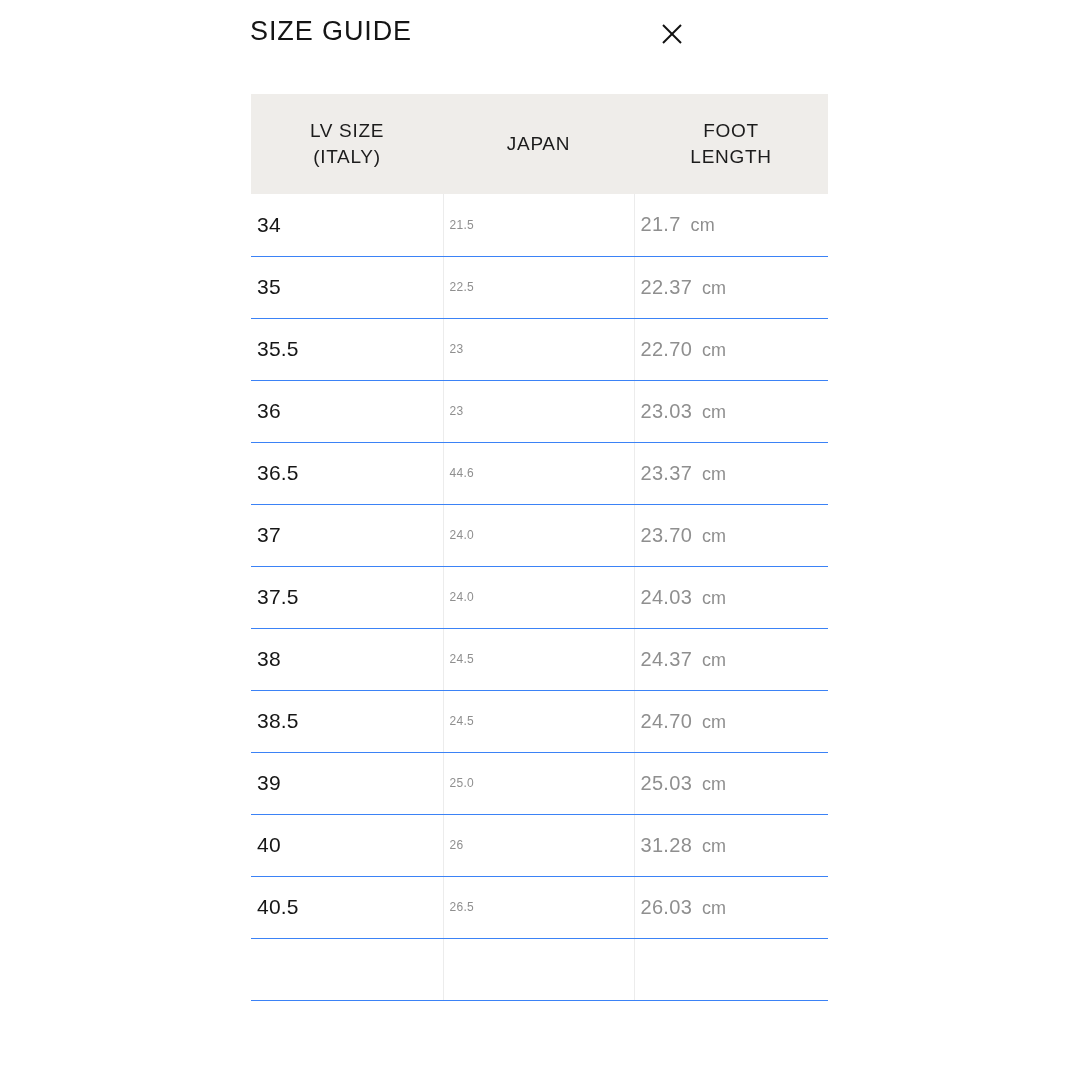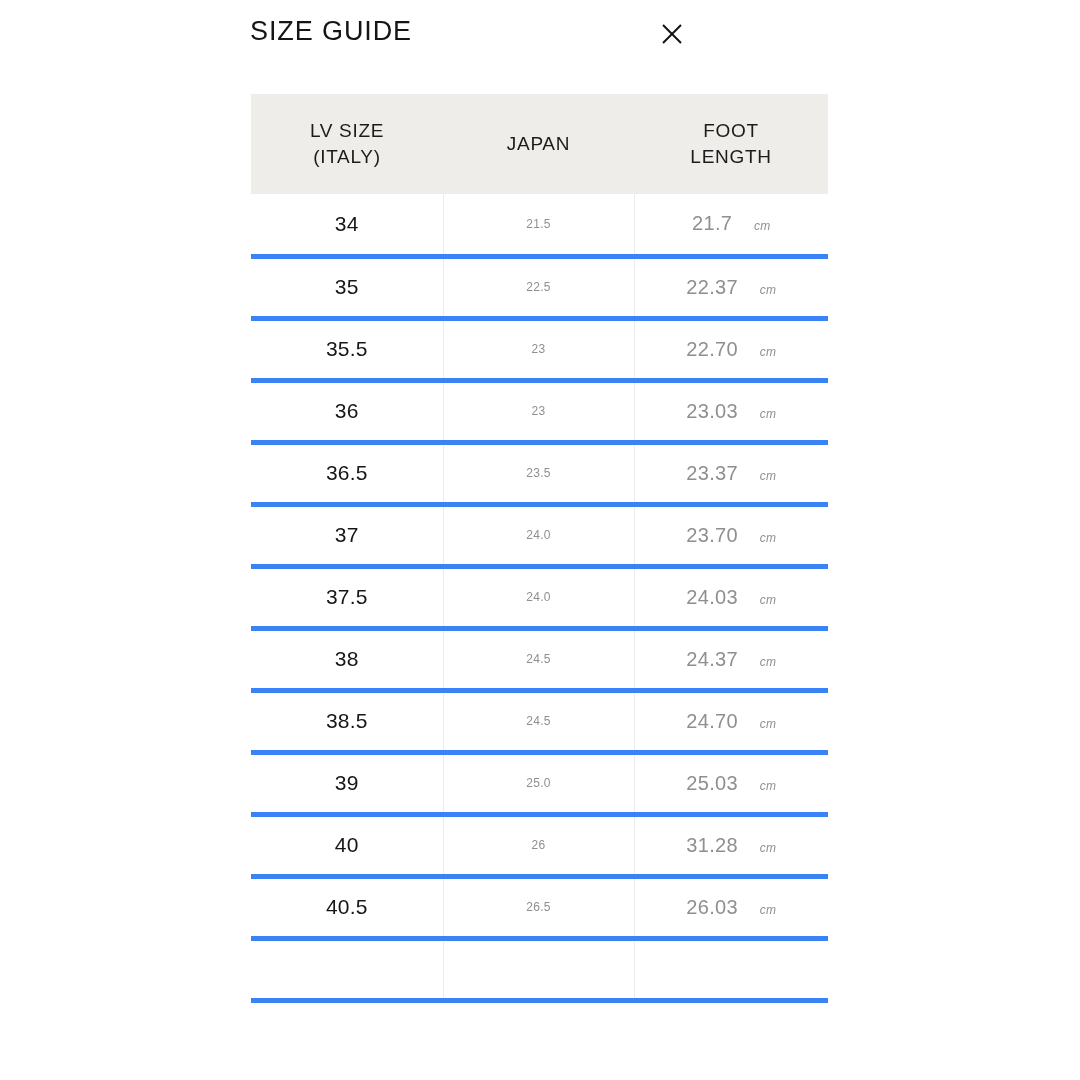--- a/index.html
+++ b/index.html
@@ -89,22 +89,21 @@
     line-height: 1.35;
     border: none;
     padding: 0 6px;
   }
 
   .size-table thead th .hdr-line { display: block; }
 
   .size-table tbody td {
     height: 62px;
     vertical-align: middle;
-    text-align: center;
-    border-bottom: 5px solid #3b82f6;
+    border-bottom: 1px solid #3b82f6;
     border-right: 1px solid #ececec;
     padding: 0 6px;
     font-weight: 400;
   }
 
   .size-table tbody td:last-child { border-right: none; }
 
   .col-lv {
     font-size: 21px;
     color: #161616;
@@ -117,24 +116,23 @@
     letter-spacing: 0.3px;
   }
 
   .col-fl {
     font-size: 20px;
     color: #8f8f8f;
     letter-spacing: 0.3px;
   }
 
   .unit {
-    font-size: 12px;
+    font-size: 18px;
     letter-spacing: 0.2px;
-    margin-left: 16px;
-    font-style: italic;
+    margin-left: 4px;
   }
 
   .partial-row td {
     height: 62px;
   }
 </style>
 </head>
 <body>
 
 <div class="modal">
@@ -189,21 +187,21 @@
           <td class="col-jp">23</td>
           <td class="col-fl"><span>22.70</span> <span class="unit">cm</span></td>
         </tr>
         <tr>
           <td class="col-lv">36</td>
           <td class="col-jp">23</td>
           <td class="col-fl"><span>23.03</span> <span class="unit">cm</span></td>
         </tr>
         <tr>
           <td class="col-lv">36.5</td>
-          <td class="col-jp">23.5</td>
+          <td class="col-jp">44.6</td>
           <td class="col-fl"><span>23.37</span> <span class="unit">cm</span></td>
         </tr>
         <tr>
           <td class="col-lv">37</td>
           <td class="col-jp">24.0</td>
           <td class="col-fl"><span>23.70</span> <span class="unit">cm</span></td>
         </tr>
         <tr>
           <td class="col-lv">37.5</td>
           <td class="col-jp">24.0</td>

